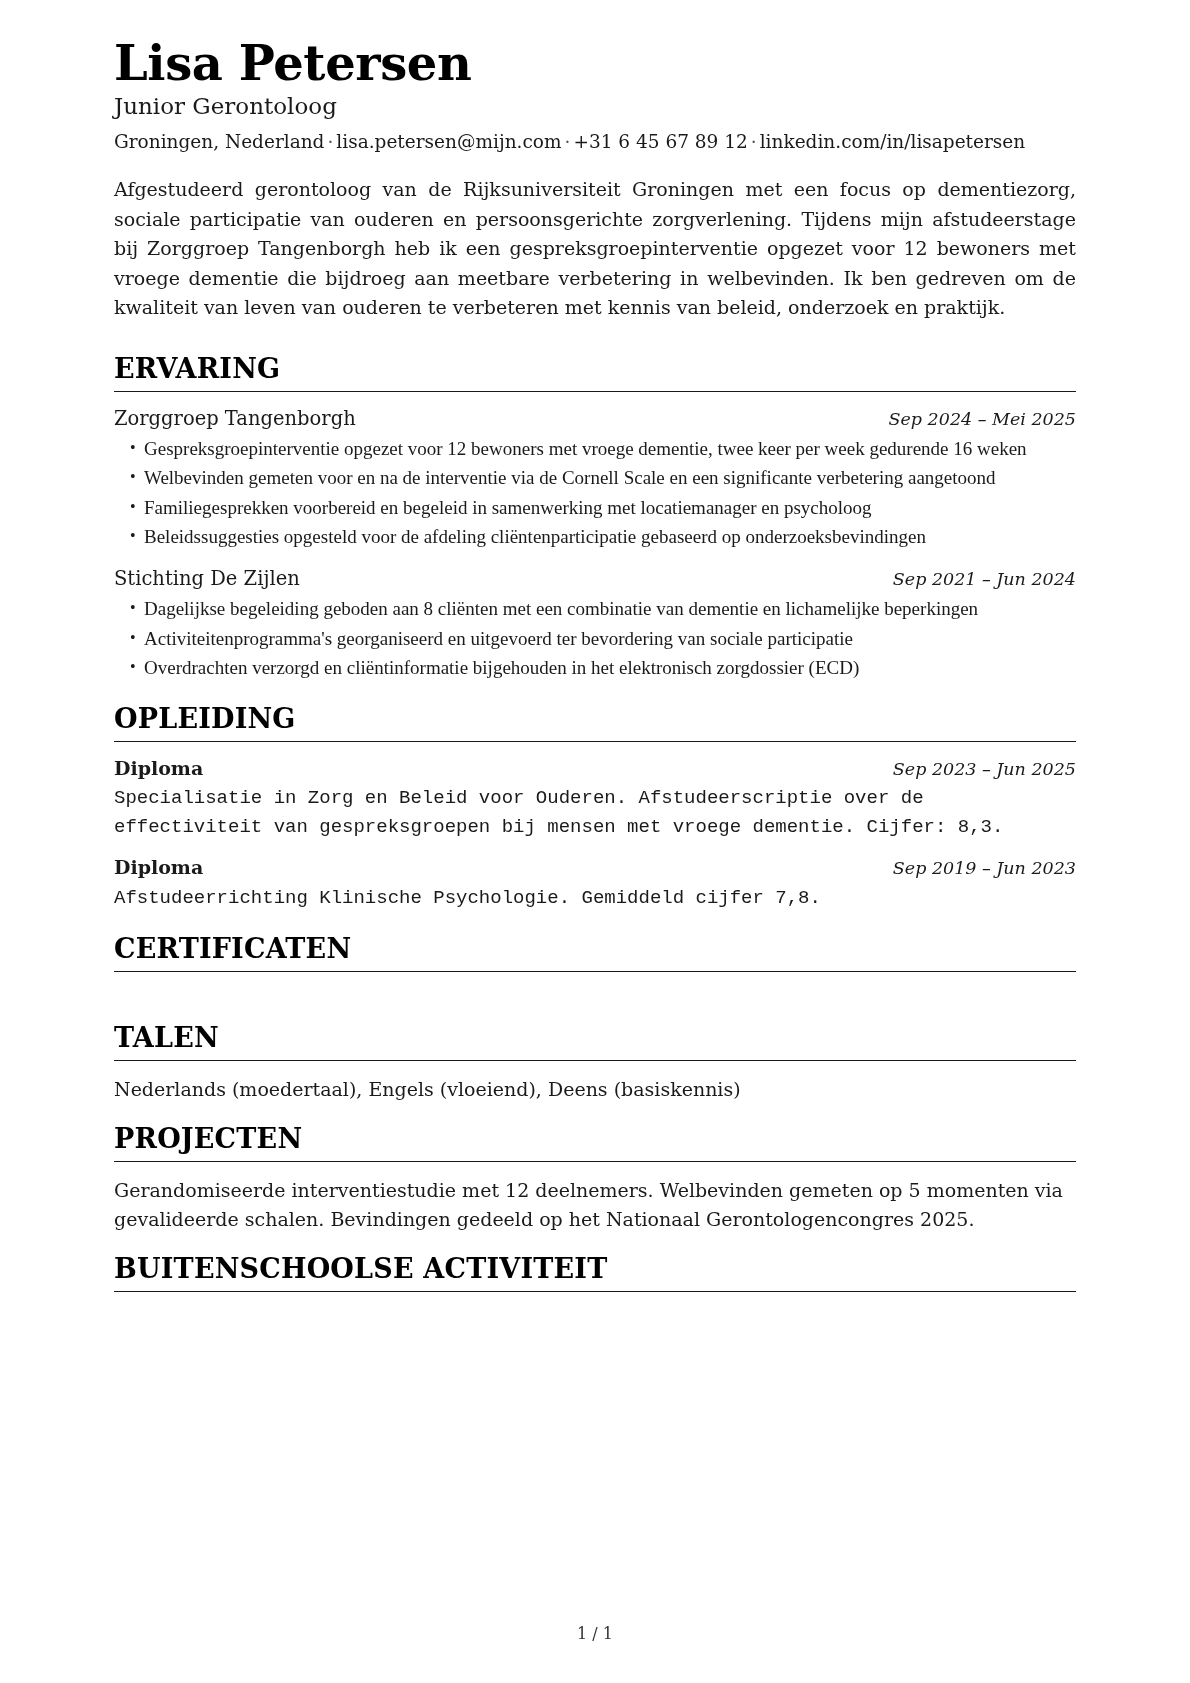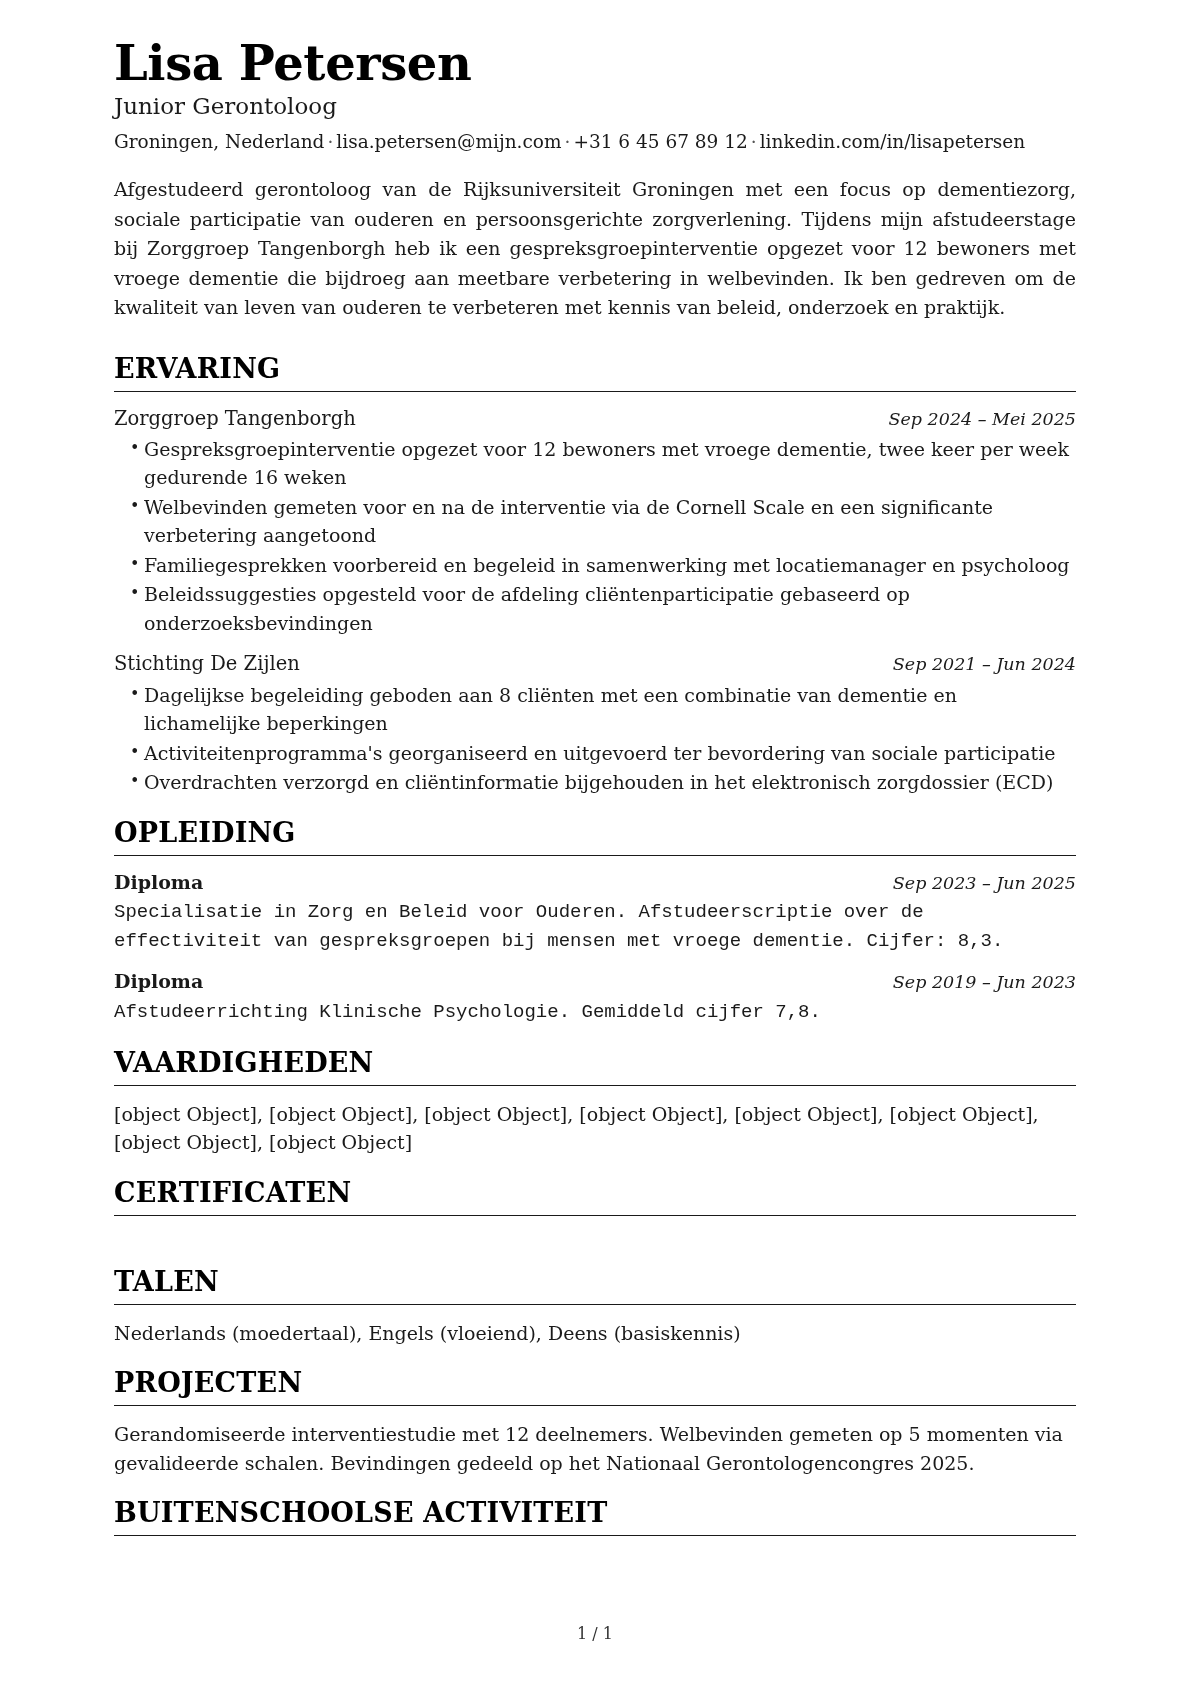--- a/index.html
+++ b/index.html
@@ -109,20 +109,21 @@
     font-size: 17.5px;
     line-height: 1.35;
     white-space: nowrap;
     color: #1a1a1a;
   }
 
   .entry-bullets {
     list-style: none;
     margin: 2px 0 0 0;
     padding: 0;
+    font-family: Liberation Serif, serif;
   }
 
   .entry-bullets li {
     position: relative;
     font-size: 19px;
     line-height: 1.5;
     padding-left: 30px;
     margin: 0 0 1px 0;
     color: #1a1a1a;
   }
@@ -230,25 +231,20 @@
 
     <div class="entry">
       <div class="entry-head">
         <span class="entry-org bold">Diploma</span>
         <span class="entry-date">Sep 2019 – Jun 2023</span>
       </div>
       <p class="entry-text">Afstudeerrichting Klinische Psychologie. Gemiddeld cijfer 7,8.</p>
     </div>
   </section>
 
-  <section class="section">
-    <h2 class="section-title">Vaardigheden</h2>
-    <hr class="section-rule">
-    <p class="body-text section-body">[object Object], [object Object], [object Object], [object Object], [object Object], [object Object], [object Object], [object Object]</p>
-  </section>
 
   <section class="section">
     <h2 class="section-title">Certificaten</h2>
     <hr class="section-rule">
     <p class="body-text section-body empty-body"></p>
   </section>
 
   <section class="section">
     <h2 class="section-title">Talen</h2>
     <hr class="section-rule">

